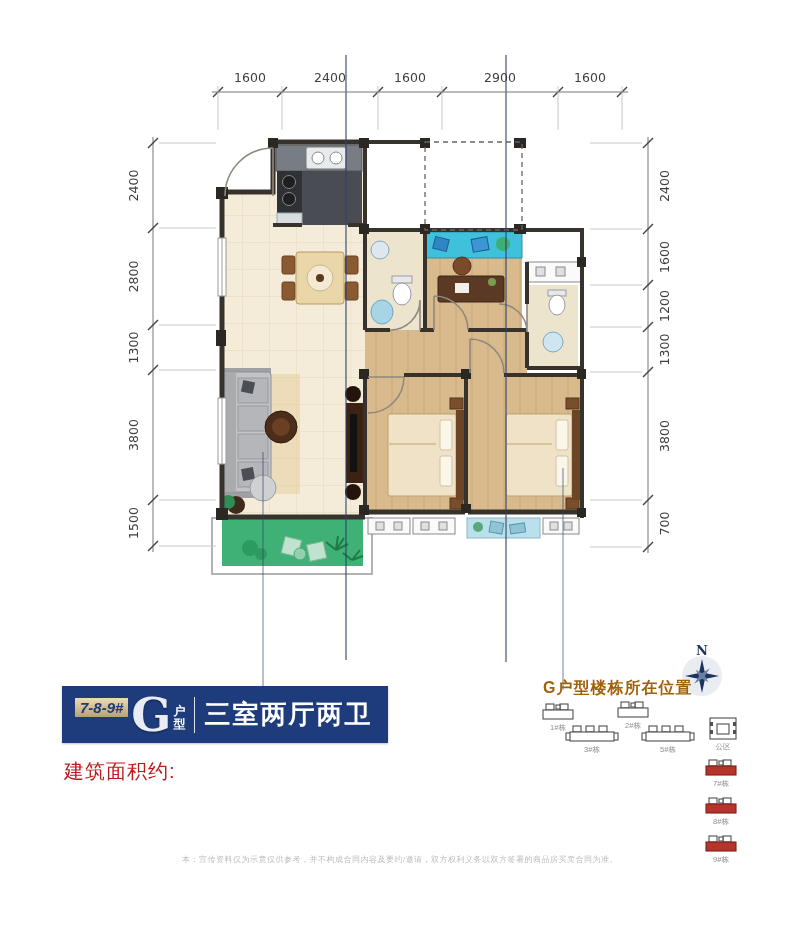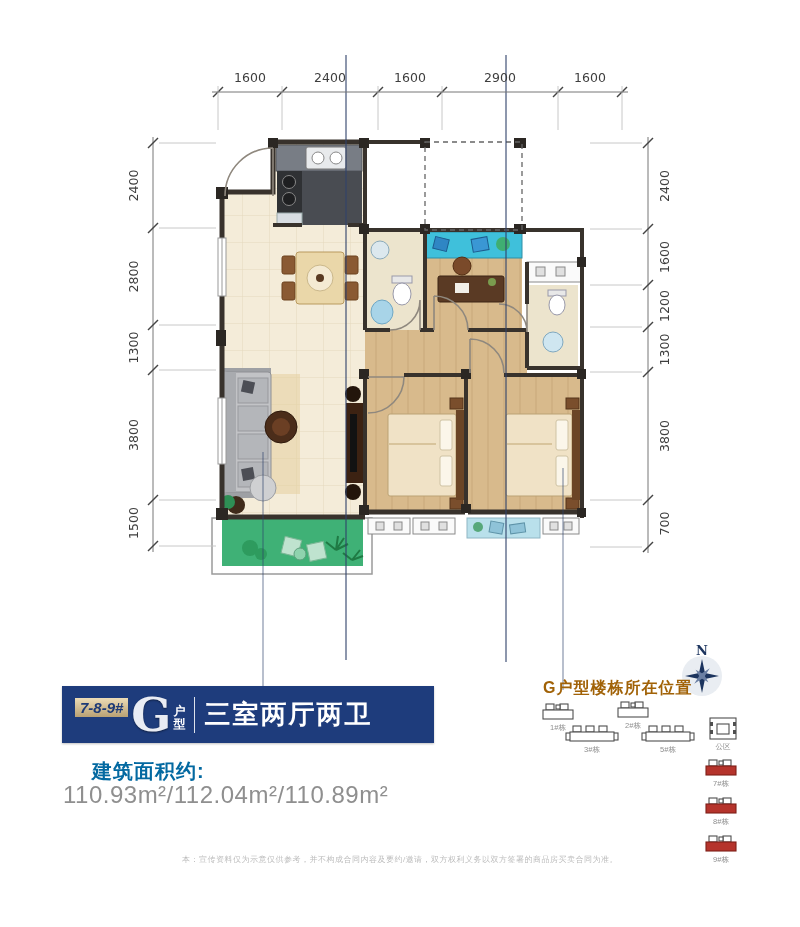--- a/index.html
+++ b/index.html
@@ -1,33 +1,33 @@
 <!DOCTYPE html>
 <html><head>
 <meta charset="utf-8">
 <style>
   html,body{margin:0;padding:0;background:#ffffff;}
   #page{position:relative;width:800px;height:927px;background:#ffffff;overflow:hidden;
         font-family:"Liberation Sans",sans-serif;border-radius:20px;}
   #plan-svg{position:absolute;left:0;top:0;}
   .abs{position:absolute;}
   
-  .banner{left:62px;top:686px;width:372px;height:57px;background:#1e3c7c;
+  .banner{left:62px;top:686px;width:326px;height:57px;background:#1e3c7c;
           display:flex;align-items:center;box-shadow:0 1px 2px rgba(0,0,0,.25);}
   .badge-box{margin-left:13px;margin-bottom:14px;background:linear-gradient(#ecdcb6,#b9a174);
              color:#1d3a76;font-style:italic;font-weight:bold;font-size:15px;
              padding:0 5px;line-height:19px;white-space:nowrap;}
   .big-g{font-family:"DejaVu Serif",serif;font-size:47px;font-weight:bold;color:#e9ecf4;
          line-height:50px;margin-left:3px;text-shadow:0 1px 2px rgba(0,0,0,.45);}
   .g-suffix{display:flex;flex-direction:column;margin-left:2px;margin-top:6px;color:#ffffff;
             font-size:12px;line-height:13px;font-weight:bold;}
   .banner-divider{width:1px;height:36px;background:rgba(255,255,255,.85);margin:0 10px 0 8px;}
   .banner-title{color:#ffffff;font-size:26px;font-weight:bold;letter-spacing:2px;white-space:nowrap;}
   
-  .area-label{left:64px;top:758px;font-size:20px;font-weight:bold;color:#0369a1;letter-spacing:1px;margin-left:28px;}
+  .area-label{left:64px;top:758px;font-size:20px;font-weight:normal;color:#b91c1c;letter-spacing:1px;}
   .area-values{left:63px;top:781px;font-size:24px;color:#8f8f8f;letter-spacing:.5px;}
   
   .sitemap-title{left:543px;top:678px;font-size:16px;font-weight:bold;color:#a16207;letter-spacing:1px;}
   
   .disclaimer{left:50%;transform:translateX(-50%);top:854px;font-size:8px;color:#bcbcbc;
               white-space:nowrap;letter-spacing:.5px;}
 </style>
 </head>
 <body>
 
@@ -392,18 +392,17 @@
     <div class="big-g">G</div>
     <div class="g-suffix">
       <span>户</span>
       <span>型</span>
     </div>
     <div class="banner-divider"></div>
     <div class="banner-title">三室两厅两卫</div>
   </div>
 
   <div class="abs area-label">建筑面积约:</div>
-  <div class="abs area-values">110.93m²/112.04m²/110.89m²</div>
 
   <div class="abs sitemap-title">G户型楼栋所在位置</div>
 
   <div class="abs disclaimer">本：宣传资料仅为示意仅供参考，并不构成合同内容及要约/邀请，双方权利义务以双方签署的商品房买卖合同为准。</div>
 </div>
 
 </body></html>

